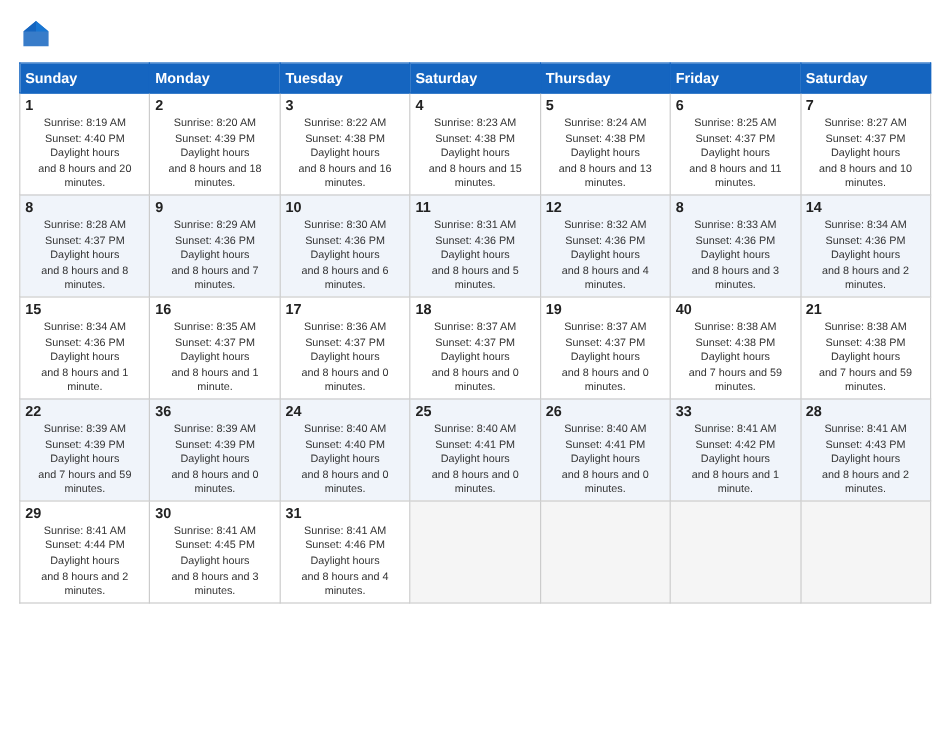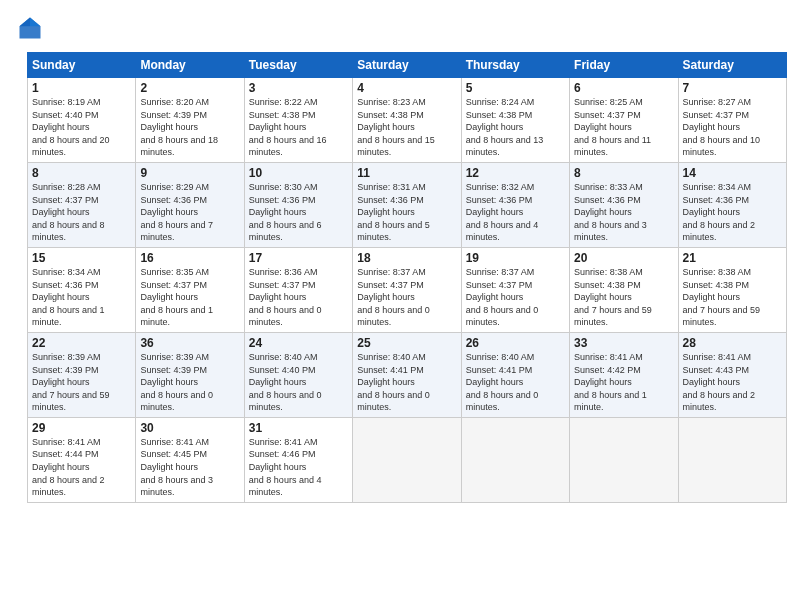--- a/index.html
+++ b/index.html
@@ -47,21 +47,20 @@
       color: #222;
     }
     .location {
       font-size: 14px;
       color: #444;
     }
     .calendar {
       width: 100%;
       border-collapse: collapse;
       table-layout: fixed;
-      margin-left: 11px;
     }
     .calendar th {
       background: #1565C0;
       color: #fff;
       font-size: 12px;
       font-weight: bold;
       padding: 5px 4px;
       text-align: left;
       border: 1px solid #1565C0;
     }
@@ -80,20 +79,21 @@
       font-size: 12px;
       font-weight: bold;
       color: #222;
       display: block;
       margin-bottom: 1px;
     }
     .cell-text {
       font-size: 9px;
       line-height: 1.4;
       color: #333;
+      text-align: center;
     }
     .row-shade td {
       background: #f0f4fa;
     }
   </style>
 </head>
 <body>
 
 <div class="page">
   <div class="header">
@@ -298,21 +298,21 @@
           <td>
         <span class="day-num">19</span>
         <div class="cell-text">
           Sunrise: 8:37 AM<br>
           Sunset: 4:37 PM<br>
           Daylight hours<br>
           and 8 hours and 0 minutes.
         </div>
       </td>
           <td>
-        <span class="day-num">20</span>
+        <span class="day-num">40</span>
         <div class="cell-text">
           Sunrise: 8:38 AM<br>
           Sunset: 4:38 PM<br>
           Daylight hours<br>
           and 7 hours and 59 minutes.
         </div>
       </td>
           <td>
         <span class="day-num">21</span>
         <div class="cell-text">

